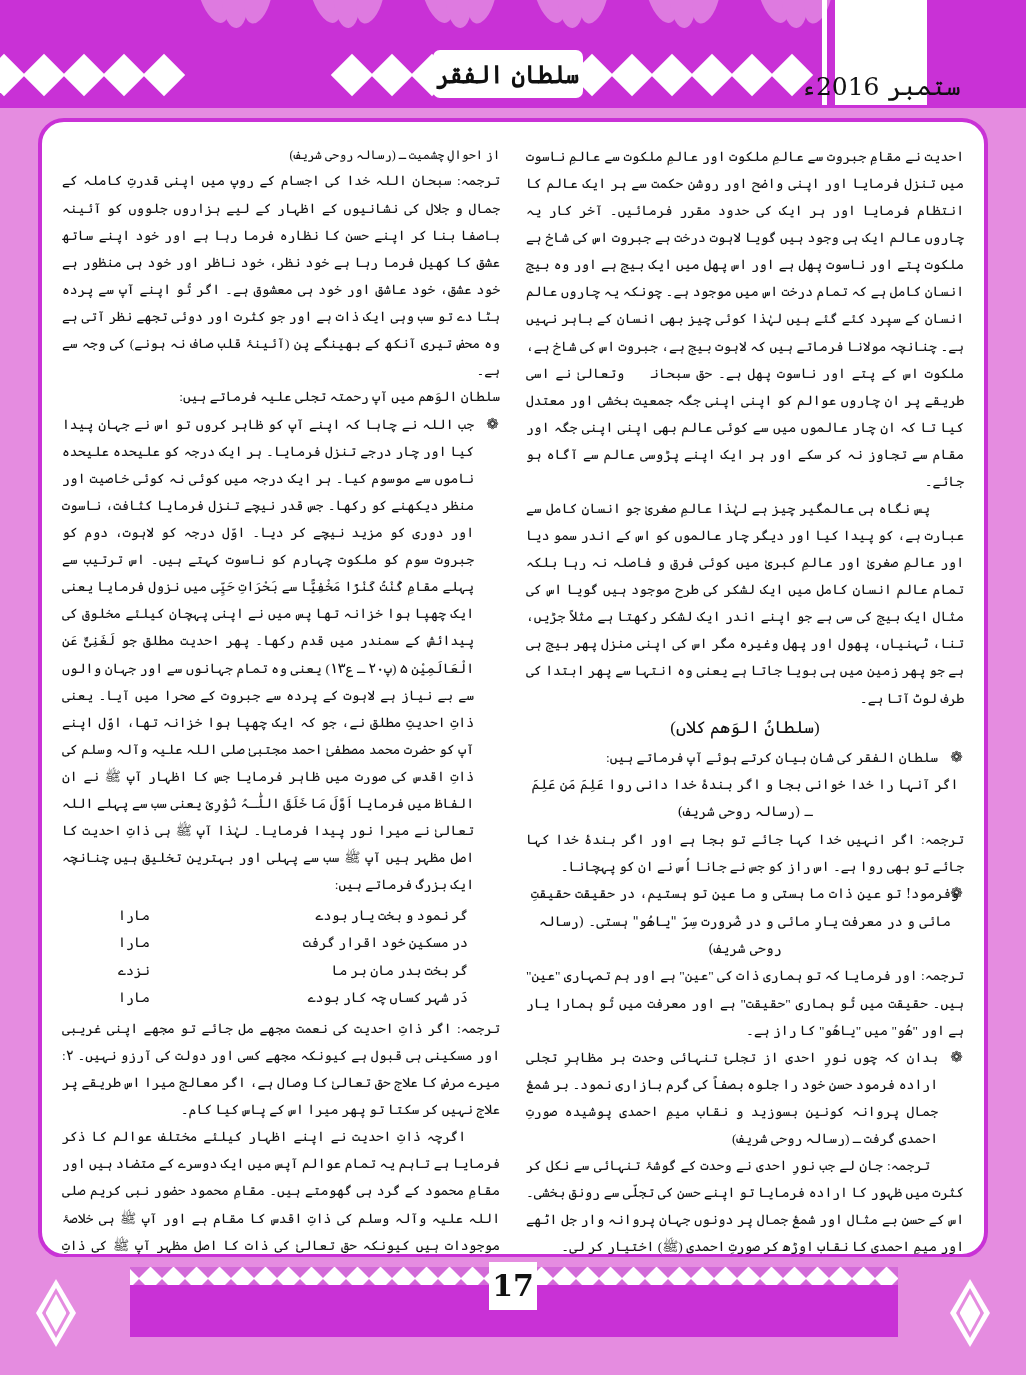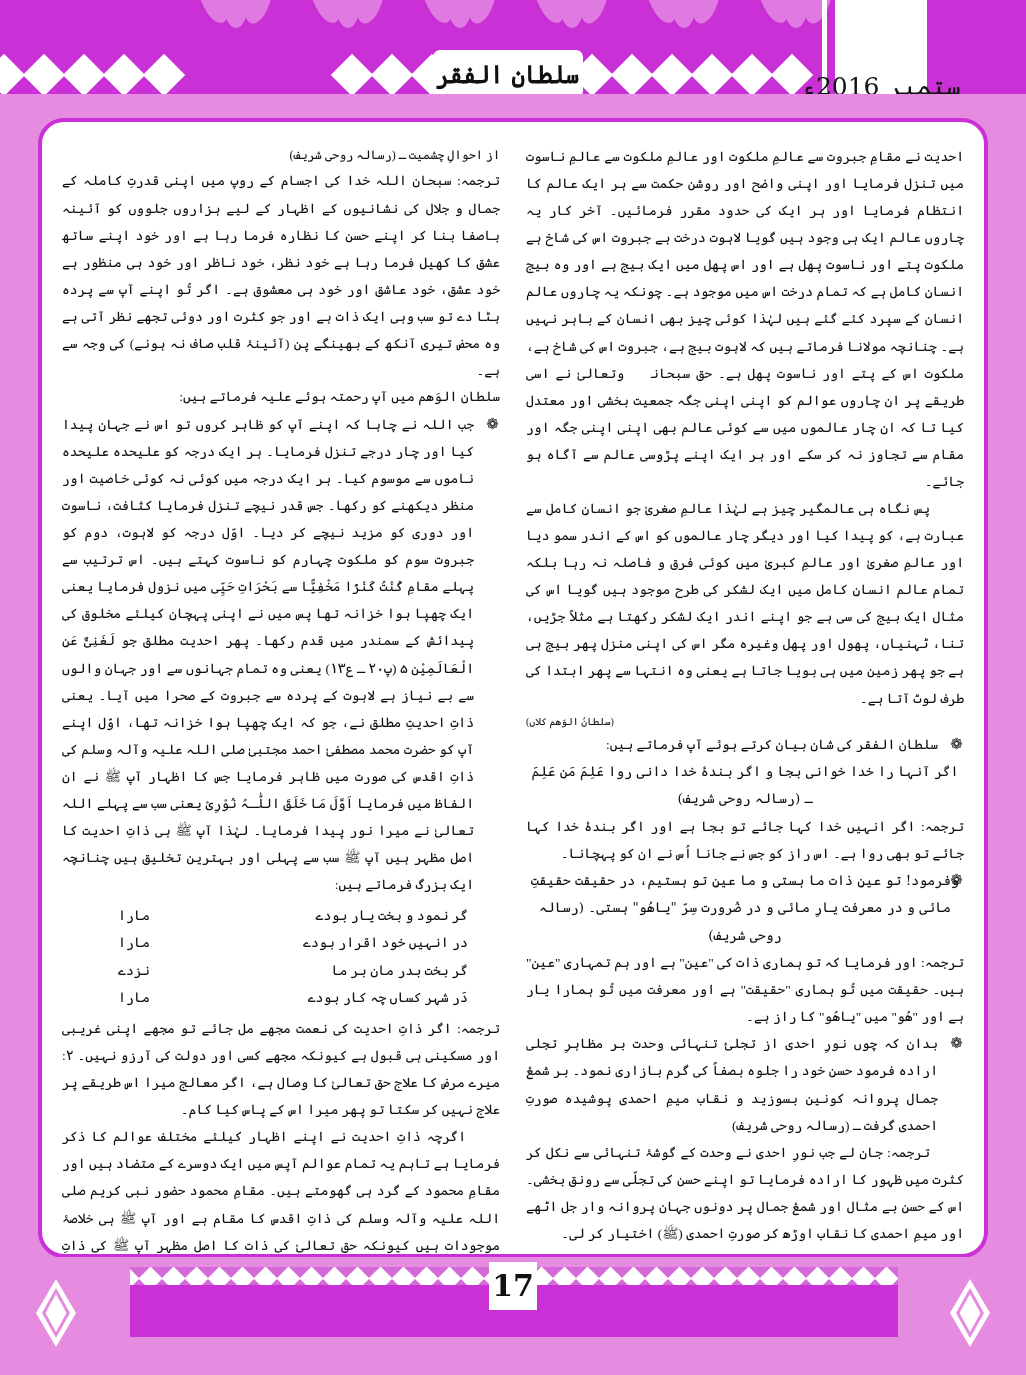--- a/index.html
+++ b/index.html
@@ -20,21 +20,21 @@
     position: absolute;
     inset: 0;
     background: #e58ce0;
   }
 
   
   .masthead {
     position: absolute;
     top: 0; left: 0;
     width: 1026px;
-    height: 94px;
+    height: 108px;
     background: #c931d6;
     overflow: hidden;
   }
   
   .petal-row {
     position: absolute;
     top: -24px; left: 200px;
     width: 640px;
     height: 52px;
     display: flex;
@@ -158,22 +158,22 @@
     margin-top: 7px;
   }
   .col p { margin: 0 0 0 0; }
 
   .p-just  { text-align: justify; }
   .p-center{ text-align: center; }
 
   .indent { text-indent: 34px; }
 
   .small-cite {
-    font-size: 10px;
-    text-align: left;
+    font-size: 17px;
+    text-align: center;
     line-height: 1.9;
   }
   .cite-right {
     font-size: 12.1px;
     text-align: right;
   }
 
   .heading-line {
     text-align: right;
     line-height: 2.0;
@@ -410,34 +410,34 @@
 
         <p class="p-just indent">ترجمہ: جان لے جب نورِ احدی نے وحدت کے گوشۂ تنہائی سے نکل کر کثرت میں ظہور کا ارادہ فرمایا تو اپنے حسن کی تجلّی سے رونق بخشی۔ اس کے حسنِ بے مثال اور شمعٔ جمال پر دونوں جہان پروانہ وار جل اٹھے اور میمِ احمدی کا نقاب اوڑھ کر صورتِ احمدی (ﷺ) اختیار کر لی۔</p>
       </div>
 
       <div class="col">
 
         <p class="cite-right">از احوالِ چشمیت ـ (رسالہ روحی شریف)</p>
 
         <p class="p-just">ترجمہ: سبحان اللہ خدا کی اجسام کے روپ میں اپنی قدرتِ کاملہ کے جمال و جلال کی نشانیوں کے اظہار کے لیے ہزاروں جلووں کو آئینہ باصفا بنا کر اپنے حسن کا نظارہ فرما رہا ہے اور خود اپنے ساتھ عشق کا کھیل فرما رہا ہے خود نظر، خود ناظر اور خود ہی منظور ہے خود عشق، خود عاشق اور خود ہی معشوق ہے۔ اگر تُو اپنے آپ سے پردہ ہٹا دے تو سب وہی ایک ذات ہے اور جو کثرت اور دوئی تجھے نظر آتی ہے وہ محض تیری آنکھ کے بھینگے پن (آئینۂ قلب صاف نہ ہونے) کی وجہ سے ہے۔</p>
 
-        <p class="heading-line">سلطان الوَھم میں آپ رحمتہ ہوئے علیہ فرماتے ہیں:</p>
+        <p class="heading-line">سلطان الوَھم میں آپ رحمتہ تجلی علیہ فرماتے ہیں:</p>
 
         <div class="bullet-para">
           <span class="flower-bullet">❁</span>
           <span>جب اللہ نے چاہا کہ اپنے آپ کو ظاہر کروں تو اس نے جہان پیدا کیا اور چار درجے تنزل فرمایا۔ ہر ایک درجہ کو علیحدہ علیحدہ ناموں سے موسوم کیا۔ ہر ایک درجہ میں کوئی نہ کوئی خاصیت اور منظر دیکھنے کو رکھا۔ جس قدر نیچے تنزل فرمایا کثافت، ناسوت اور دوری کو مزید نیچے کر دیا۔ اوّل درجہ کو لاہوت، دوم کو جبروت سوم کو ملکوت چہارم کو ناسوت کہتے ہیں۔ اس ترتیب سے پہلے مقامِ کُنْتُ کَنْزًا مَخْفِیًّا سے بَحْرَاتِ حَیِّی میں نزول فرمایا یعنی ایک چھپا ہوا خزانہ تھا پس میں نے اپنی پہچان کیلئے مخلوق کی پیدائش کے سمندر میں قدم رکھا۔ پھر احدیت مطلق جو لَغَنِیٌّ عَنِ الْعَالَمِیْن ۵ (پ۲۰ ـ ع۱۳) یعنی وہ تمام جہانوں سے اور جہان والوں سے بے نیاز ہے لاہوت کے پردہ سے جبروت کے صحرا میں آیا۔ یعنی ذاتِ احدیتِ مطلق نے، جو کہ ایک چھپا ہوا خزانہ تھا، اوّل اپنے آپ کو حضرت محمد مصطفیٰ احمد مجتبیٰ صلی اللہ علیہ وآلہ وسلم کی ذاتِ اقدس کی صورت میں ظاہر فرمایا جس کا اظہار آپ ﷺ نے ان الفاظ میں فرمایا اَوَّلَ مَا خَلَقَ اللّٰـہُ نُوْرِیْ یعنی سب سے پہلے اللہ تعالیٰ نے میرا نور پیدا فرمایا۔ لہٰذا آپ ﷺ ہی ذاتِ احدیت کا اصل مظہر ہیں آپ ﷺ سب سے پہلی اور بہترین تخلیق ہیں چنانچہ ایک بزرگ فرماتے ہیں:</span>
         </div>
 
         <div class="couplets">
           <div class="couplet">
             <span>گر نمود و بخت یار بودے</span>
             <span>مارا</span>
           </div>
           <div class="couplet">
-            <span>در انہیں خود اقرار بودے</span>
+            <span>در مسکین خود اقرار گرفت</span>
             <span>مارا</span>
           </div>
           <div class="couplet">
             <span>گر بخت بدر مان بر ما</span>
             <span>نزدے</span>
           </div>
           <div class="couplet">
             <span>دَر شہر کساں چہ کار بودے</span>
             <span>مارا</span>
           </div>

